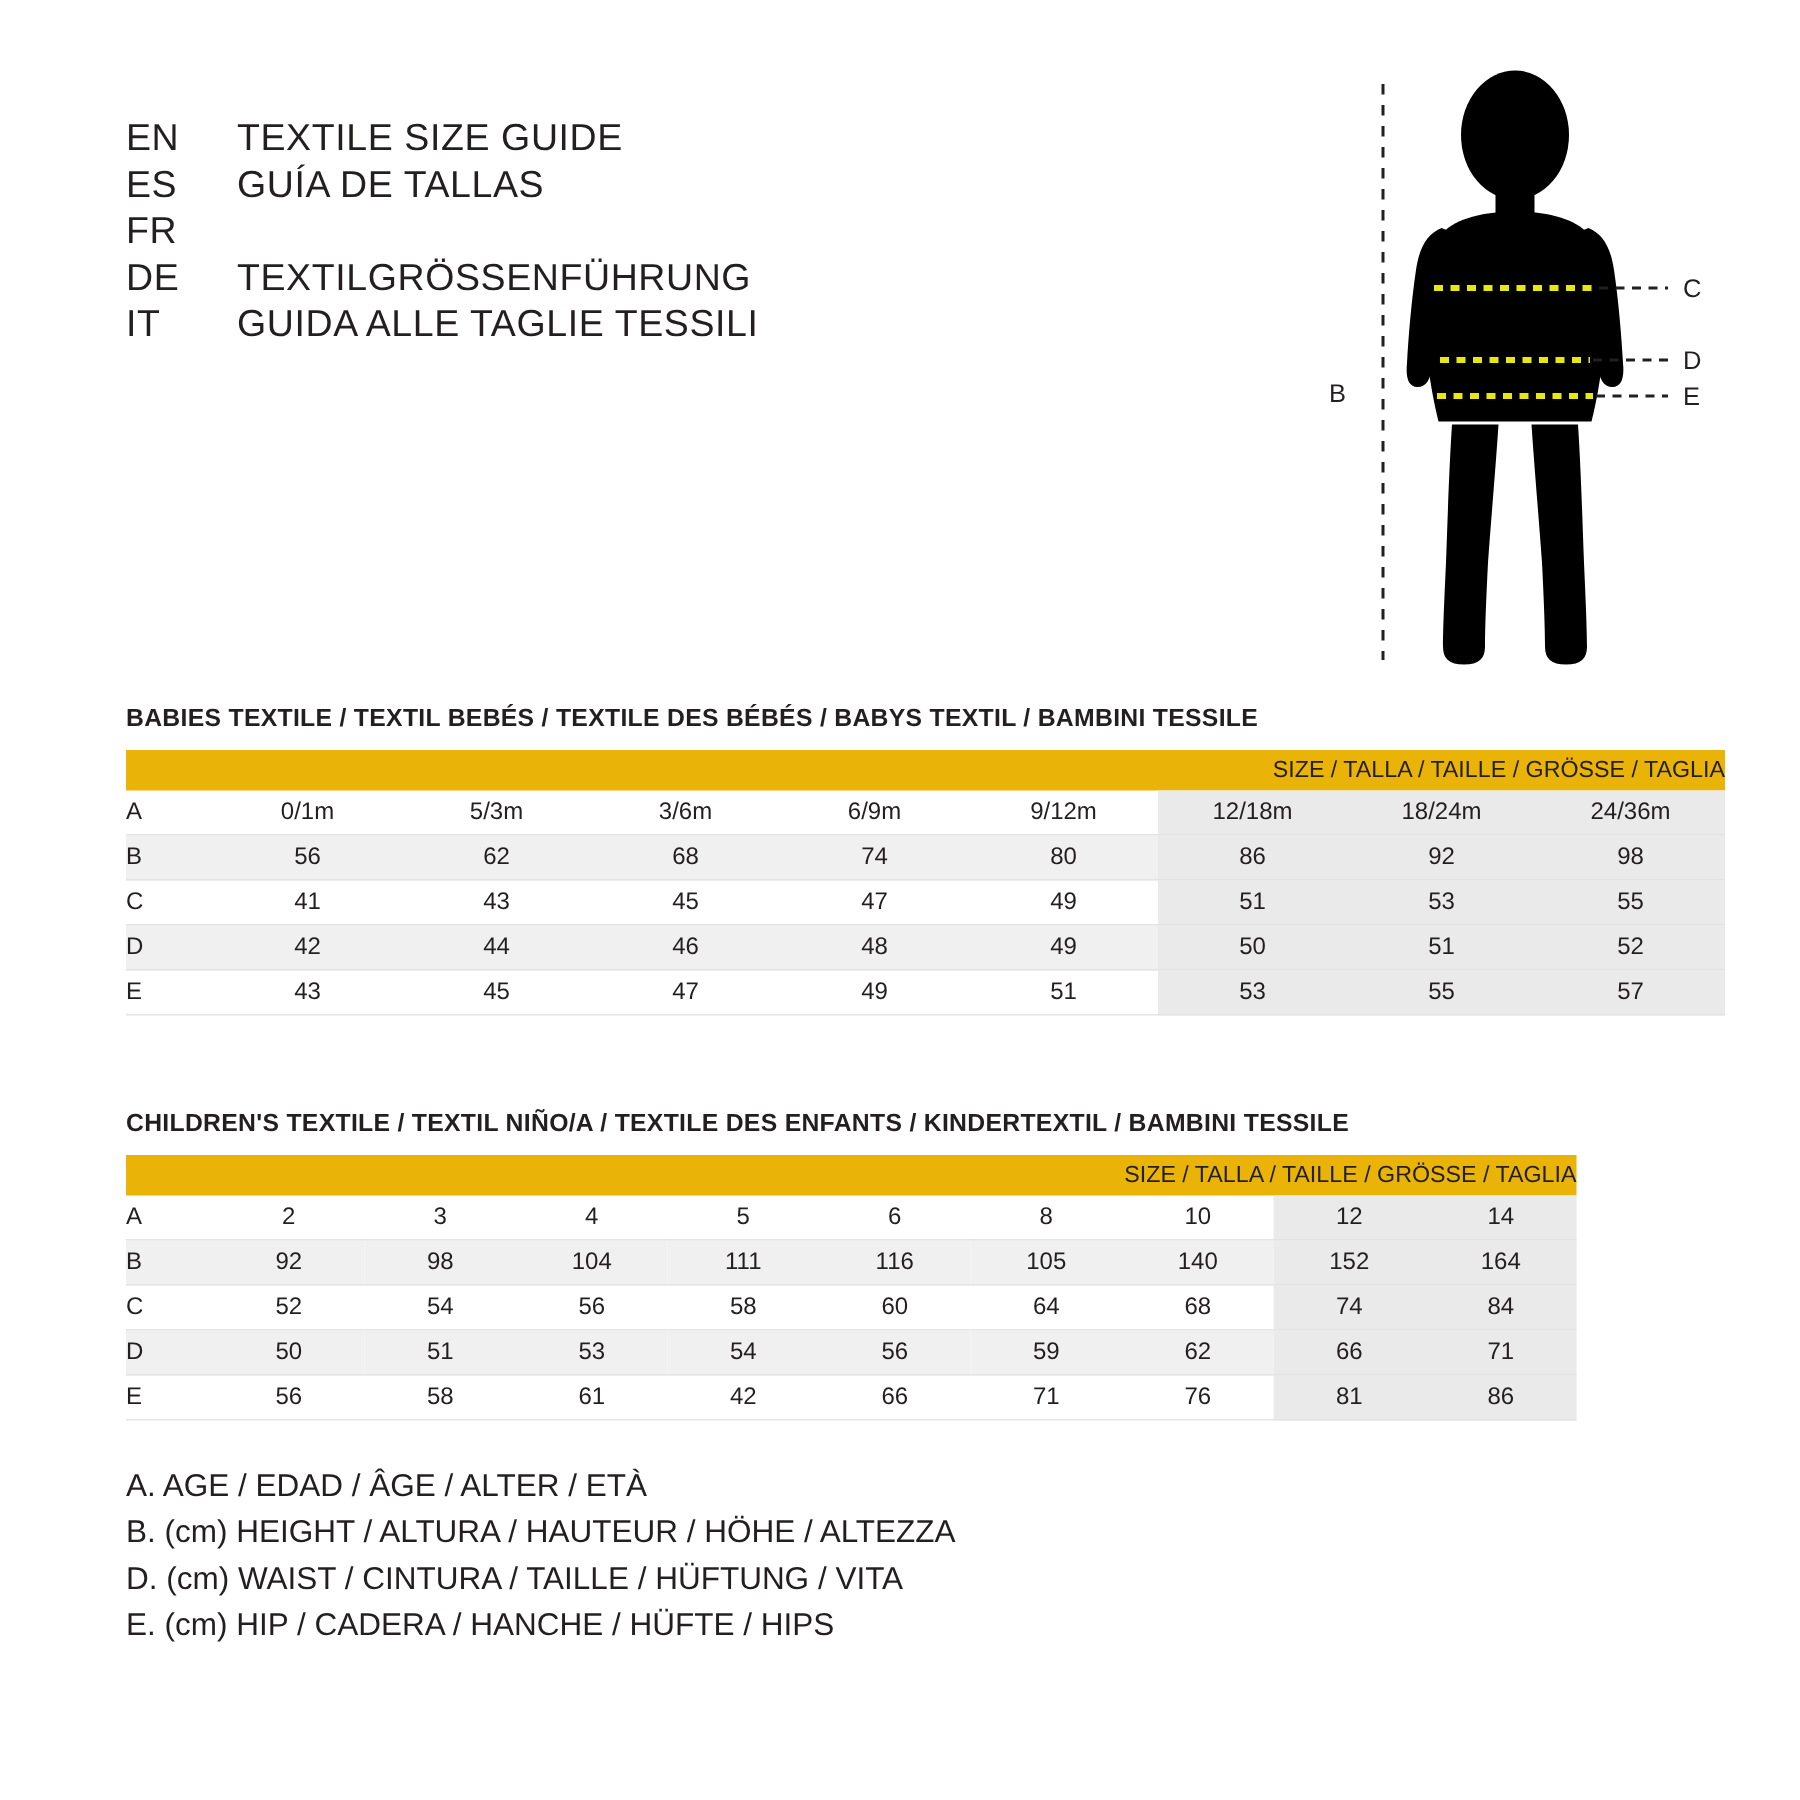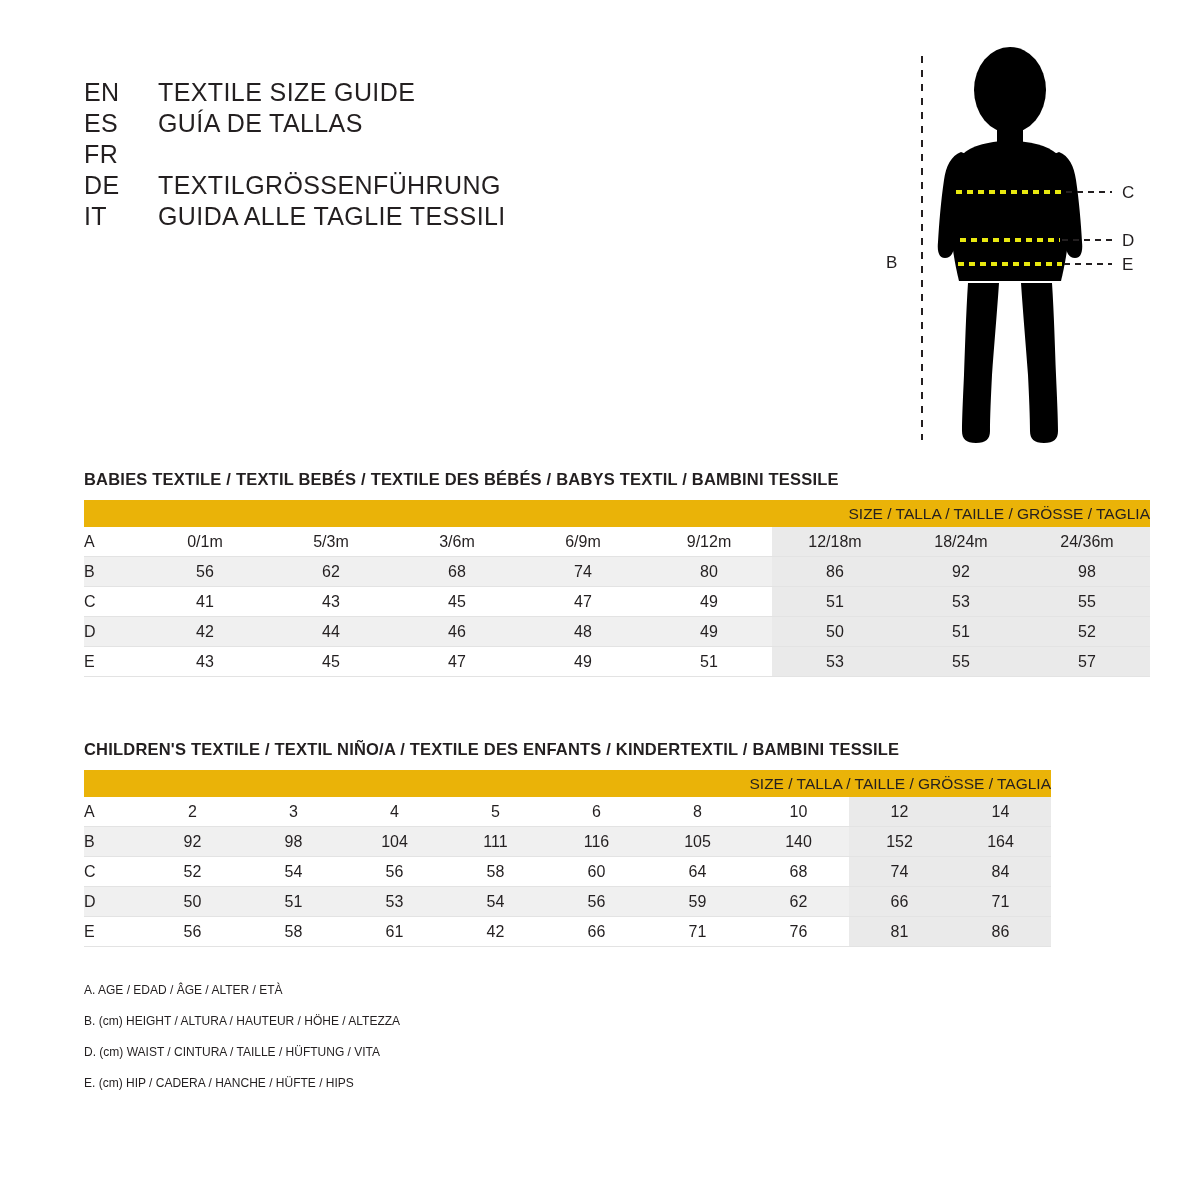--- a/index.html
+++ b/index.html
@@ -111,21 +111,21 @@
 
   
   .children col.c-label { width: 58px; }
   .children col.c-data  { width: 101px; }
 
   
   .legend {
     position: absolute;
     left: 84px;
     top: 975px;
-    font-size: 12px;
+    font-size: 21px;
     line-height: 31px;
     color: #231f20;
   }
   .legend div { white-space: nowrap; }
 
   .fig-label {
     font-size: 17px;
     fill: #231f20;
     font-family: "Liberation Sans", sans-serif;
   }

